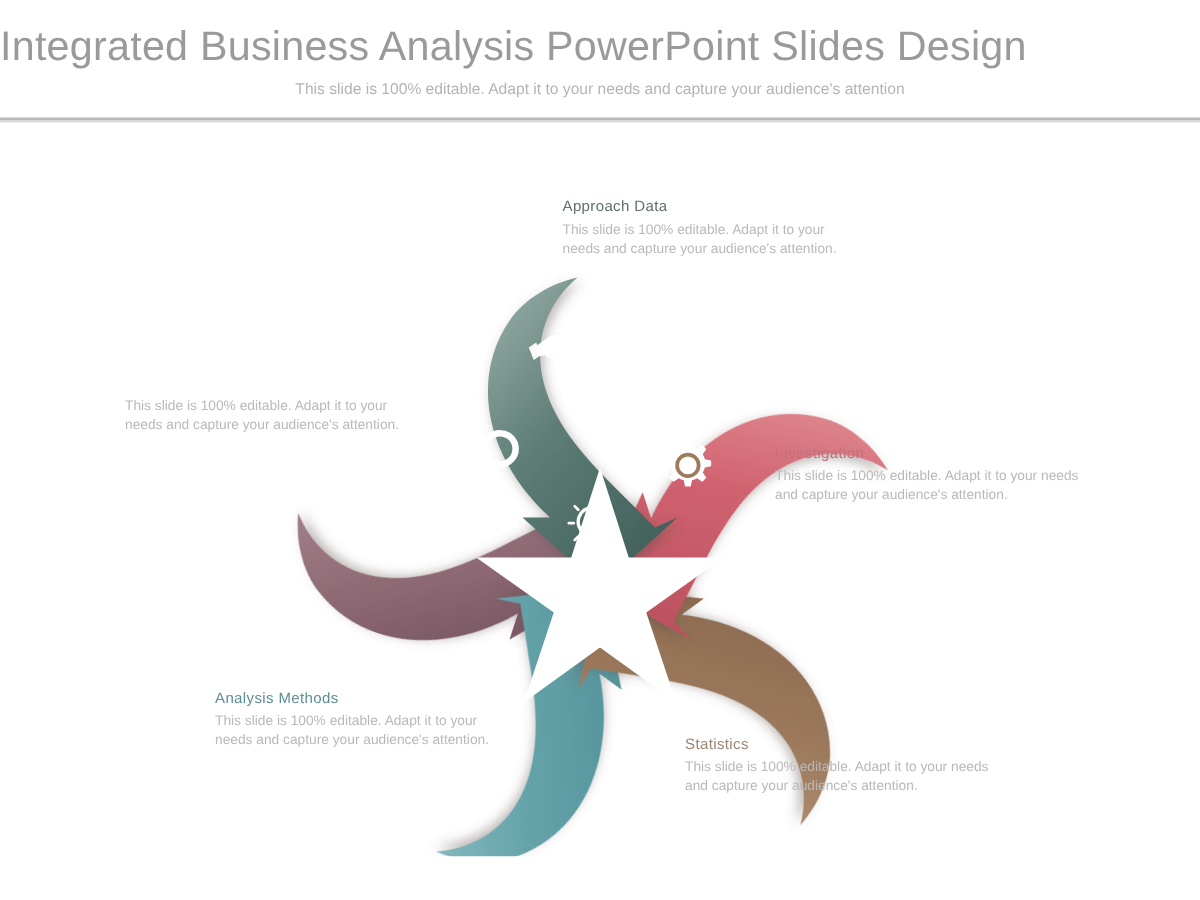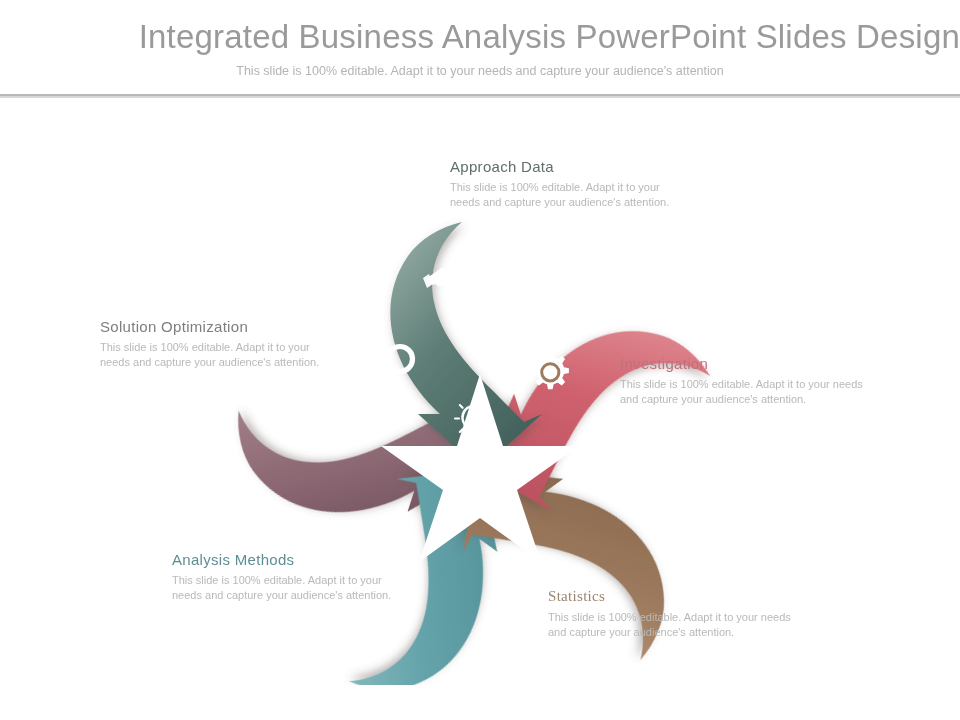--- a/index.html
+++ b/index.html
@@ -29,21 +29,21 @@
     position: absolute;
     left: 0; top: 0;
     width: 960px;
     height: 96px;
   }
   .slide-title {
     position: absolute;
     left: 0;
     top: 18px;
     width: 960px;
-    text-align: right;
+    text-align: left;
     font-size: 33px;
     font-weight: normal;
     letter-spacing: 0.2px;
     color: #9a9a9a;
     white-space: nowrap;
   }
   .slide-subtitle {
     position: absolute;
     left: 0;
     top: 64px;
@@ -74,21 +74,21 @@
     display: block;
     width: 510px;
     height: 545px;
   }
 
   
   .callout {
     position: absolute;
   }
   .callout-title {
-    font-size: 15px;
+    font-size: 12px;
     font-weight: normal;
     letter-spacing: 0.3px;
     white-space: nowrap;
     margin: 0 0 5px 0;
   }
   .callout-body {
     font-size: 11px;
     line-height: 1.32;
     color: #b9b9b9;
     margin: 0;
@@ -100,21 +100,21 @@
   .callout-solution   { left: 100px; top: 318px; width: 240px; }
   .callout-solution .callout-title { color: #7e7e7e; }
 
   .callout-investigation { left: 620px; top: 345px; width: 250px; margin-top: 10px; }
   .callout-investigation .callout-title { color: #c2707b; }
 
   .callout-practice   { left: 172px; top: 551px; width: 240px; }
   .callout-practice .callout-title { color: #5e8e93; }
 
   .callout-statistics { left: 548px; top: 588px; width: 250px; }
-  .callout-statistics .callout-title { color: #9a8670; font-family: Liberation Serif, serif; }
+  .callout-statistics .callout-title { color: #9a8670; }
 </style>
 </head>
 <body>
 
 <div class="slide">
 
   <div class="header">
     <div class="slide-title">Integrated Business Analysis PowerPoint Slides Design</div>
     <div class="slide-subtitle">This slide is 100% editable. Adapt it to your needs and capture your audience's attention</div>
     <div class="header-rule"></div>
@@ -251,21 +251,20 @@
       </g>
     </svg>
   </div>
 
   <div class="callout callout-approach">
     <div class="callout-title">Approach Data</div>
     <div class="callout-body">This slide is 100% editable. Adapt it to your needs and capture your audience's attention.</div>
   </div>
 
   <div class="callout callout-solution">
-    <div class="callout-title">Solution Optimization</div>
     <div class="callout-body">This slide is 100% editable. Adapt it to your needs and capture your audience's attention.</div>
   </div>
 
   <div class="callout callout-investigation">
     <div class="callout-title">Investigation</div>
     <div class="callout-body">This slide is 100% editable. Adapt it to your needs and capture your audience's attention.</div>
   </div>
 
   <div class="callout callout-practice">
     <div class="callout-title">Analysis Methods</div>

